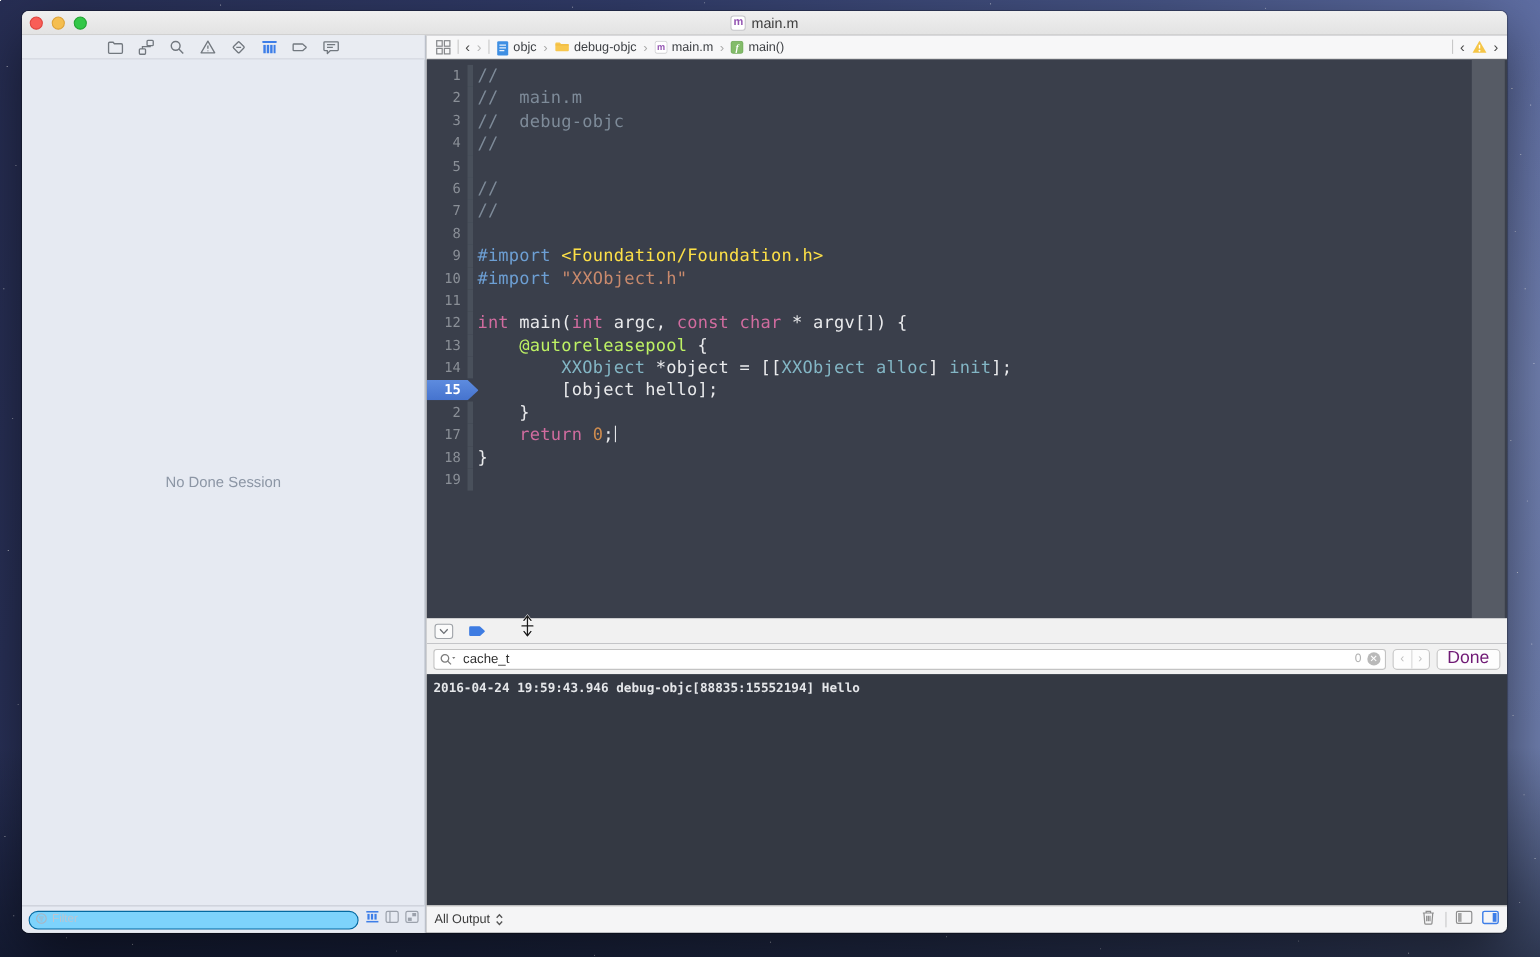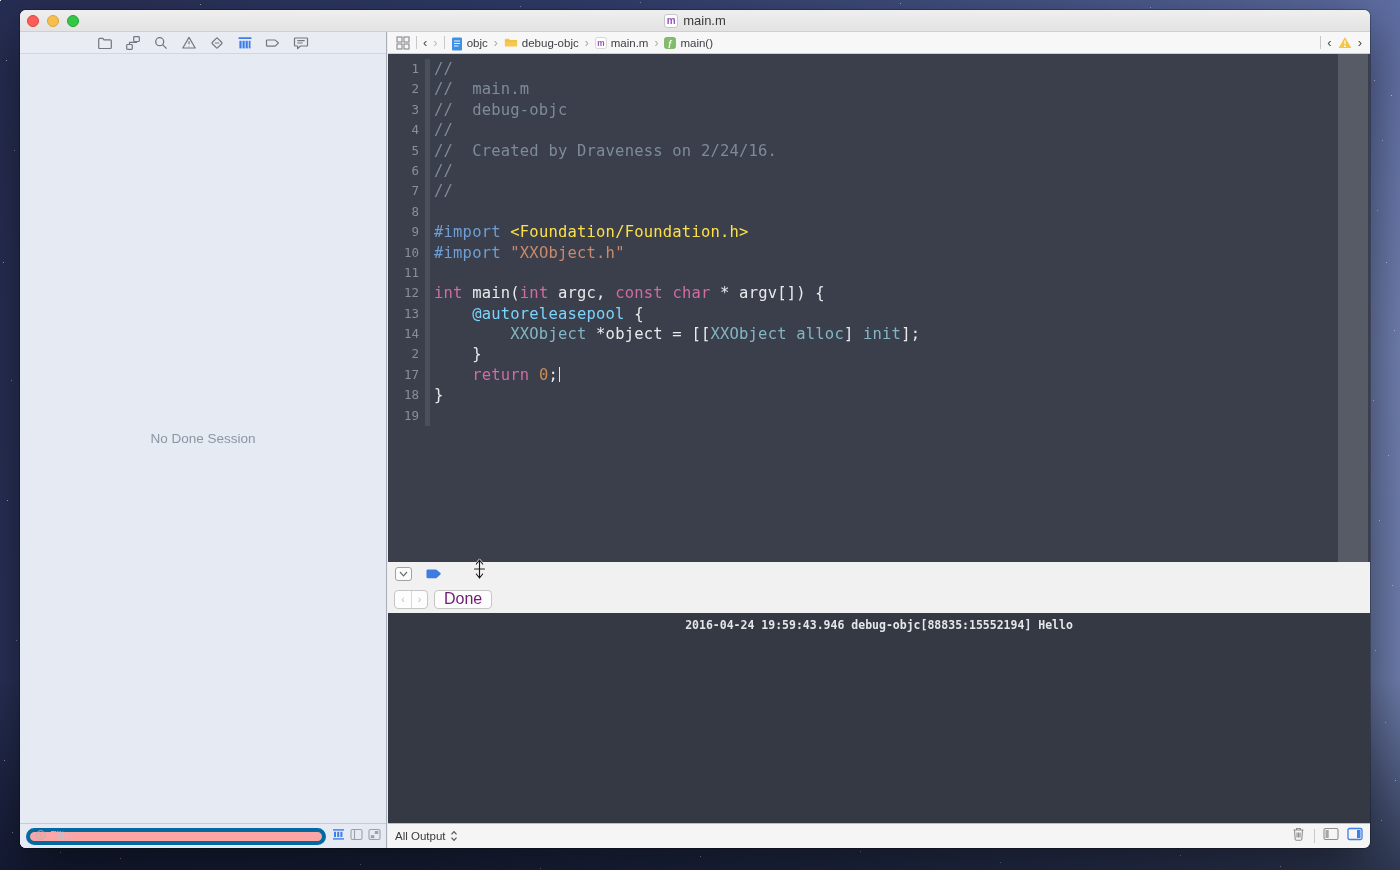--- a/index.html
+++ b/index.html
@@ -59,22 +59,22 @@
   .nav-toolbar { height:22px; background:#E9ECF2; border-bottom:1px solid #D2D6DE;
     display:flex; align-items:center; justify-content:center; gap:11px; flex:none; }
   .nav-icon { width:17px; height:17px; display:flex; align-items:center; justify-content:center; cursor:default; }
   .nav-icon svg { width:16px; height:16px; }
 
   .sidebar-body { flex:1; display:flex; align-items:center; justify-content:center; }
   .empty-msg { font-size:13.5px; color:#8C96A5; }
 
   .sidebar-bottom { height:25px; flex:none; border-top:1px solid #C6CBD5; background:#E6EAF2;
     display:flex; align-items:center; padding:0 6px; gap:6px; }
-  .filter-field { flex:0 0 300px; height:17px; background:#fca5a5; border:4px solid #0369a1; border-radius:9px;
-    display:flex; align-items:flex-end; padding:0 5px; gap:4px; }
+  .filter-field { flex:0 0 300px; height:17px; background:#7dd3fc; border:1px solid #0369a1; border-radius:9px;
+    display:flex; align-items:flex-start; padding:0 5px; gap:4px; }
   .filter-field input { border:none; outline:none; background:transparent; font-size:10.5px; color:#555; width:100%; }
   .filter-field input::placeholder { color:#BDC4CF; }
   .sb-icons { display:flex; align-items:center; gap:5px; margin-left:auto; }
   .sb-icons svg { width:13px; height:13px; }
 
   
   .jump-bar { height:22px; flex:none; background:#F7F7F8; border-bottom:1px solid #CFCFCF;
     display:flex; align-items:center; padding:0 8px; gap:6px; font-size:11.5px; color:#3E4145; }
   .jb-sep { width:1px; height:13px; background:#C8C8C8; }
   .crumb { display:flex; align-items:center; gap:4px; }
@@ -118,21 +118,21 @@
   .sf-count { position:absolute; right:22px; top:3px; font-size:11px; color:#AFAFAF; }
   .sf-clear { position:absolute; right:5px; top:3.5px; width:12px; height:12px; border-radius:50%;
     background:#B9B9B9; color:#fff; font-size:9px; line-height:12px; text-align:center; }
   .seg-ctl { display:flex; height:19px; border:1px solid #C6C6C6; border-radius:4px; background:#FDFDFD; overflow:hidden; }
   .seg { width:16px; display:flex; align-items:center; justify-content:center; font-size:11px; color:#BFBFBF; }
   .seg + .seg { border-left:1px solid #D8D8D8; }
   .done-btn { height:19px; padding:0 9px; border:1px solid #C6C6C6; border-radius:4px; background:#FDFDFD;
     font-size:16px; color:#701a75; display:flex; align-items:center; }
 
   
-  .console { flex:1; background:#343943; overflow:hidden;text-align:center; }
+  .console { flex:1; background:#343943; overflow:hidden; }
   .log-line { padding:5px 6px; font-family:"DejaVu Sans Mono", monospace; font-size:11.5px; font-weight:bold;
     color:#E4E6E9; white-space:pre; }
 
   
   .bottom-bar { height:25px; flex:none; background:#F5F5F6; border-top:1px solid #BDBDBD;
     display:flex; align-items:center; padding:0 7px; }
   .output-sel { display:flex; align-items:flex-start; gap:4px; font-size:11.5px; color:#3A3A3A; }
   .bb-right { margin-left:auto; display:flex; align-items:center; gap:8px; }
   .bb-sep { width:1px; height:14px; background:#C8C8C8; }
 </style>
@@ -327,21 +327,20 @@
               <div class="ct"><span style="color: rgb(126, 139, 153);">//  debug-objc</span></div>
             </div>
             <div class="cl">
               <div class="ln">4</div>
               <div class="gutter-edge"></div>
               <div class="ct"><span style="color: rgb(126, 139, 153);">//</span></div>
             </div>
             <div class="cl">
               <div class="ln">5</div>
               <div class="gutter-edge"></div>
-              <div class="ct"><span style="color: rgb(126, 139, 153);">//  Created by Draveness on 2/24/16.</span></div>
             </div>
             <div class="cl">
               <div class="ln">6</div>
               <div class="gutter-edge"></div>
               <div class="ct"><span style="color: rgb(126, 139, 153);">//</span></div>
             </div>
             <div class="cl">
               <div class="ln">7</div>
               <div class="gutter-edge"></div>
               <div class="ct"><span style="color: rgb(126, 139, 153);">//</span></div>
@@ -367,26 +366,31 @@
               <div class="ct"></div>
             </div>
             <div class="cl">
               <div class="ln">12</div>
               <div class="gutter-edge"></div>
               <div class="ct"><span style="color: rgb(209, 108, 159);">int</span><span style="color: rgb(233, 234, 236);"> main(</span><span style="color: rgb(209, 108, 159);">int</span><span style="color: rgb(233, 234, 236);"> argc, </span><span style="color: rgb(209, 108, 159);">const</span><span style="color: rgb(233, 234, 236);"> </span><span style="color: rgb(209, 108, 159);">char</span><span style="color: rgb(233, 234, 236);"> * argv[]) {</span></div>
             </div>
             <div class="cl">
               <div class="ln">13</div>
               <div class="gutter-edge"></div>
-              <div class="ct"><span style="color: rgb(233, 234, 236);">    </span><span style="color: #7dd3fc;">@autoreleasepool</span><span style="color: rgb(233, 234, 236);"> {</span></div>
+              <div class="ct"><span style="color: rgb(233, 234, 236);">    </span><span style="color: #bef264;">@autoreleasepool</span><span style="color: rgb(233, 234, 236);"> {</span></div>
             </div>
             <div class="cl">
               <div class="ln">14</div>
               <div class="gutter-edge"></div>
               <div class="ct"><span style="color: rgb(233, 234, 236);">        </span><span style="color: rgb(131, 182, 197);">XXObject</span><span style="color: rgb(233, 234, 236);"> *object = [[</span><span style="color: rgb(131, 182, 197);">XXObject</span><span style="color: rgb(233, 234, 236);"> </span><span style="color: rgb(131, 182, 197);">alloc</span><span style="color: rgb(233, 234, 236);">] </span><span style="color: rgb(131, 182, 197);">init</span><span style="color: rgb(233, 234, 236);">];</span></div>
+            </div>
+            <div class="cl bp-row">
+              <div class="ln">15</div>
+              <div class="gutter-edge"></div>
+              <div class="ct"><span style="color: rgb(233, 234, 236);">        [object hello];</span></div>
             </div>
             <div class="cl">
               <div class="ln">2</div>
               <div class="gutter-edge"></div>
               <div class="ct"><span style="color: rgb(233, 234, 236);">    }</span></div>
             </div>
             <div class="cl">
               <div class="ln">17</div>
               <div class="gutter-edge"></div>
               <div class="ct"><span style="color: rgb(233, 234, 236);">    </span><span style="color: rgb(209, 108, 159);">return</span><span style="color: rgb(233, 234, 236);"> </span><span style="color: rgb(206, 140, 79);">0</span><span style="color: rgb(233, 234, 236);">;</span><span class="caret"></span></div>
@@ -422,20 +426,32 @@
                 <path d="M7.5 2 V20 M7.5 2 L4.3 6 M7.5 2 L10.7 6 M7.5 20 L4.3 16 M7.5 20 L10.7 16 M2.5 11 H12.5"></path>
               </g>
               <g stroke="#1A1A1A" stroke-width="1.2" fill="none" stroke-linecap="round">
                 <path d="M7.5 2 V20 M7.5 2 L4.3 6 M7.5 2 L10.7 6 M7.5 20 L4.3 16 M7.5 20 L10.7 16 M2.5 11 H12.5"></path>
               </g>
             </svg>
         </span>
       </div>
 
       <div class="filter-row">
+        <div class="search-field">
+          <span class="sf-icon">
+            <svg width="16" height="13" viewBox="0 0 16 13">
+                <circle cx="5.5" cy="5.5" r="3.4" fill="none" stroke="#7C7C7C" stroke-width="1.2"></circle>
+                <path d="M8 8 L11 11" stroke="#7C7C7C" stroke-width="1.2"></path>
+                <path d="M12 4.2 H15 L13.5 6.2 Z" fill="#7C7C7C"></path>
+              </svg>
+          </span>
+          <input type="text" value="cache_t" style="">
+          <span class="sf-count">0</span>
+          <span class="sf-clear">✕</span>
+        </div>
         <div class="seg-ctl">
           <span class="seg">‹</span>
           <span class="seg">›</span>
         </div>
         <div class="done-btn">Done</div>
       </div>
 
       <div class="console">
         <div class="log-line">2016-04-24 19:59:43.946 debug-objc[88835:15552194] Hello</div>
       </div>

